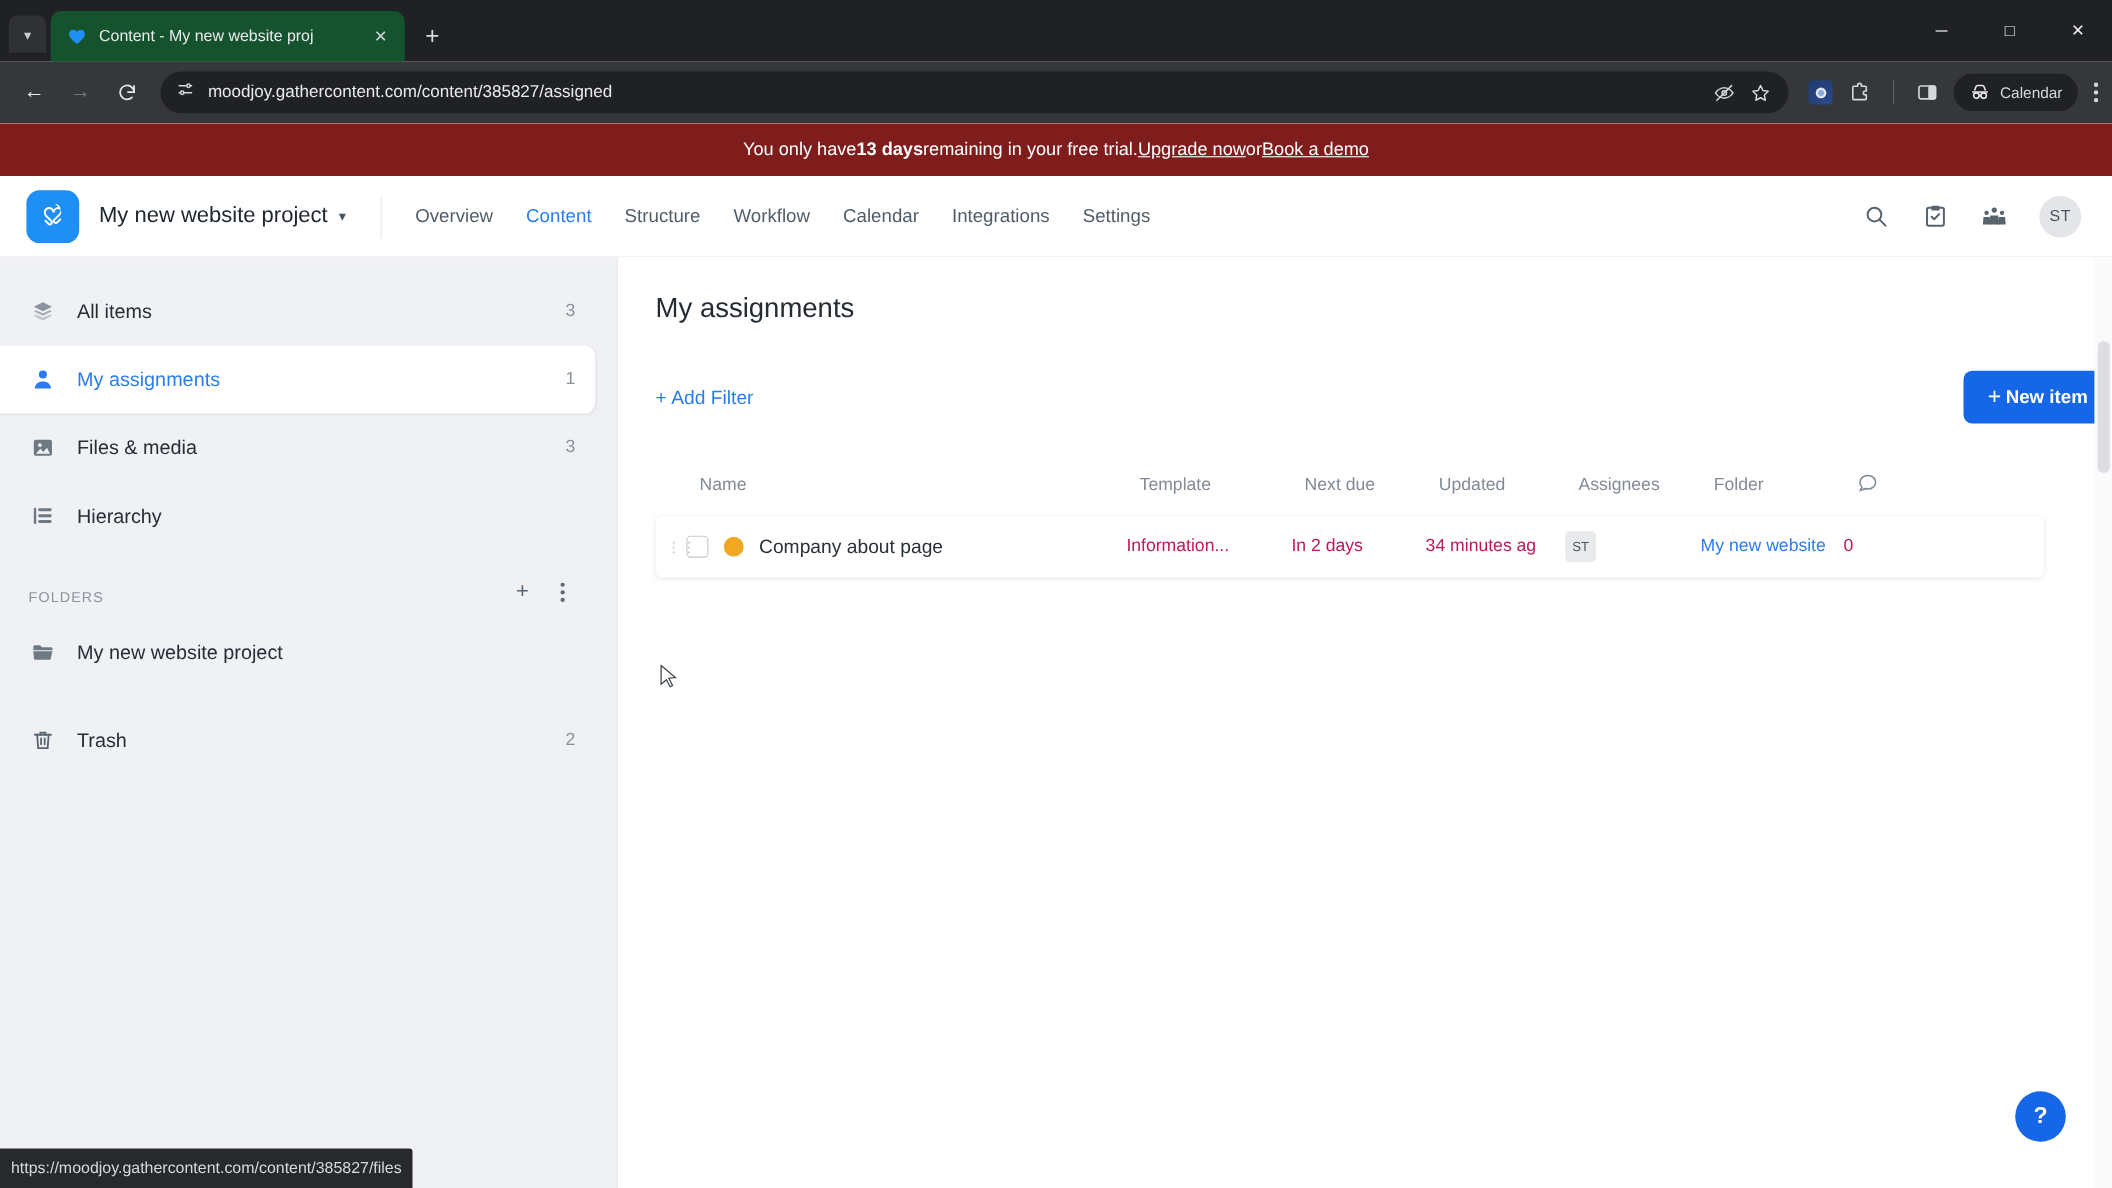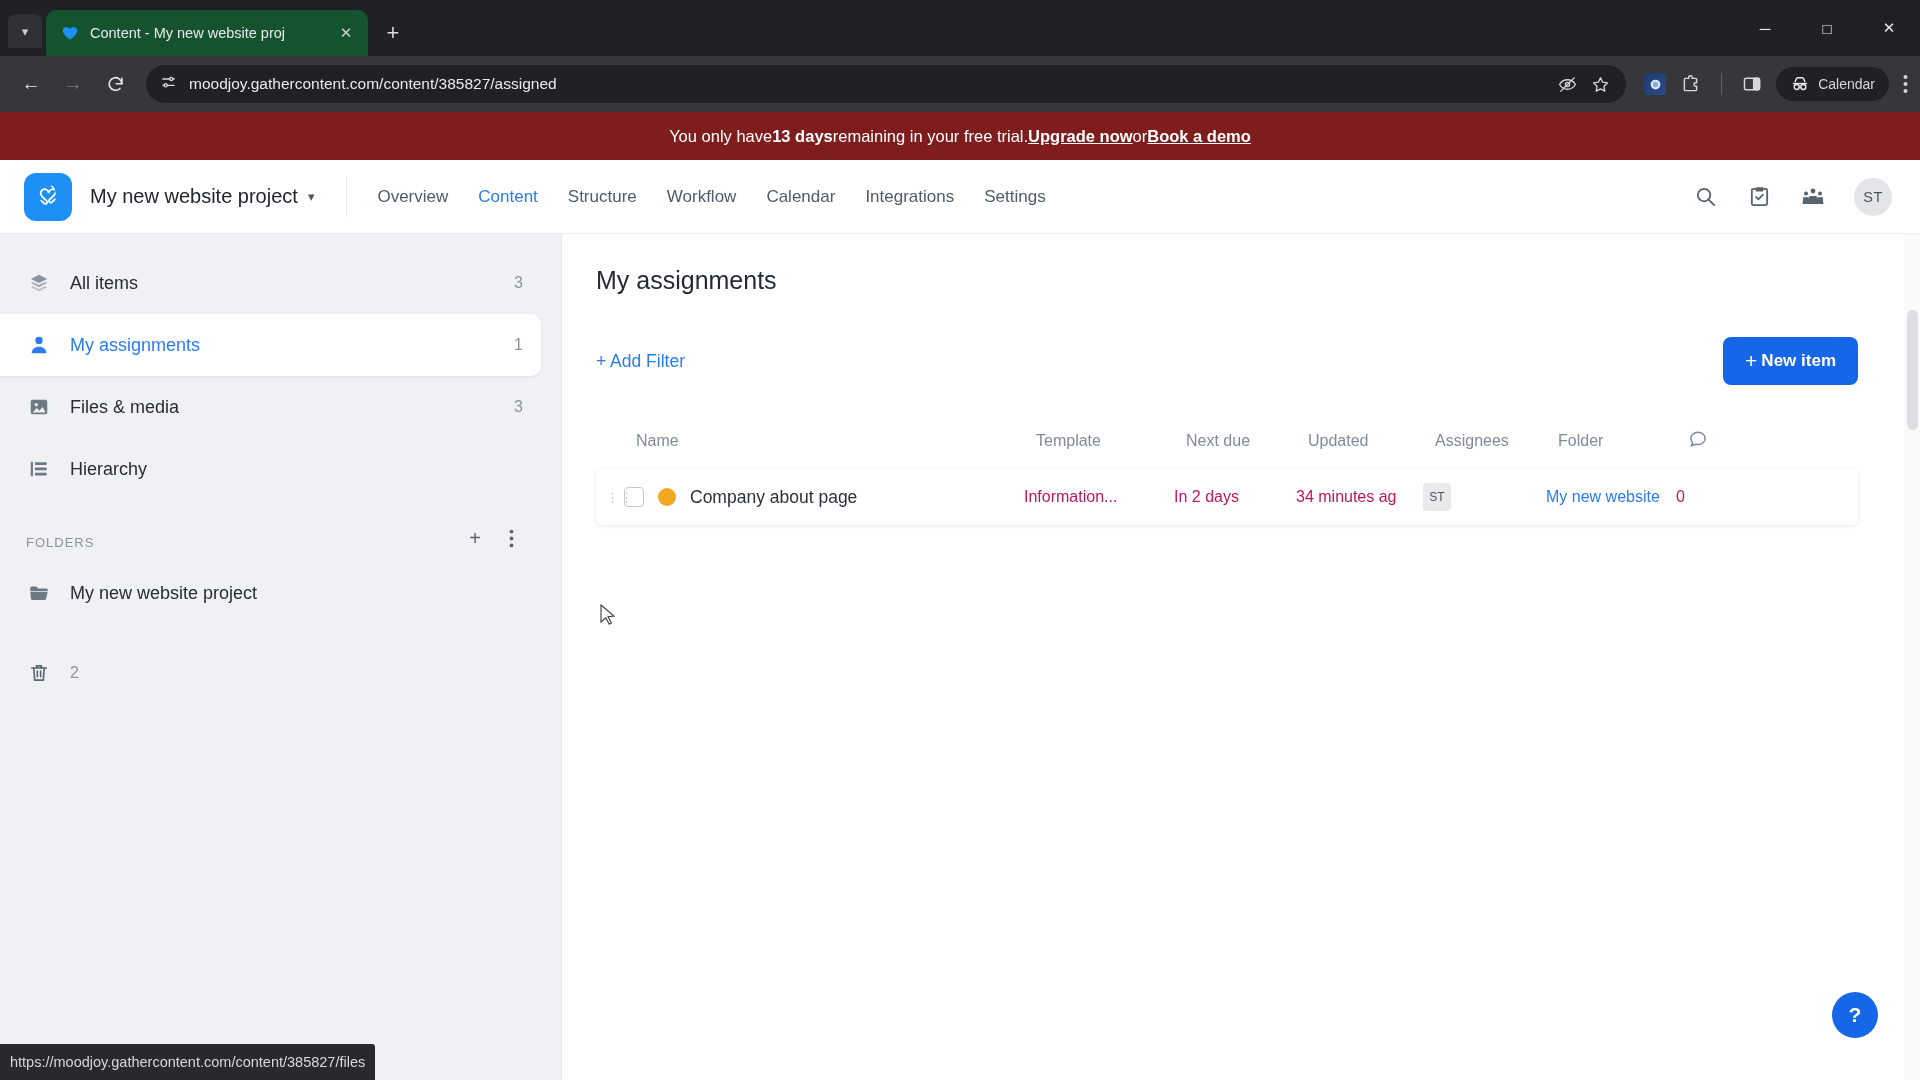--- a/index.html
+++ b/index.html
@@ -61,21 +61,21 @@
   .ext-sq { width: 22px; height: 22px; border-radius: 4px; background: linear-gradient(135deg,#1f3a6e,#2b4a8a); display:flex; align-items:center; justify-content:center; }
 
   
   .page { flex: 1; position: relative; background: #fff; overflow: hidden; }
 
   .trial-banner {
     height: 48px; background: #7f1d1d; display: flex; align-items: center; justify-content: center;
     color: #fff; font-size: 16.5px; gap: 0;
   }
   .trial-banner b { font-weight: 700; }
-  .trial-banner a { color: #fff; text-decoration: underline; font-weight: 700; }
+  .trial-banner a { color: #fff; text-decoration: underline; font-weight: 400; }
 
   .app-header {
     height: 74px; background: #fff; display: flex; align-items: center;
     padding: 0 28px 0 24px; border-bottom: 1px solid #eceef1;
   }
   .brand { display: flex; align-items: center; gap: 18px; }
   .logo {
     width: 48px; height: 48px; border-radius: 12px; background: #1e90f5;
     display: flex; align-items: center; justify-content: center; flex: none;
   }
@@ -109,21 +109,21 @@
 
   .folders-head {
     display: flex; align-items: flex-end; padding: 26px 18px 12px 26px; gap: 12px;
   }
   .folders-head .f-title { font-size: 13px; letter-spacing: 1px; color: #8b939d; flex: 1; }
   .folders-head .f-btn { width: 24px; height: 24px; color: #5b6672; display: flex; align-items: center; justify-content: center; font-size: 20px; }
 
   
   .main { flex: 1; background: #fff; position: relative; padding: 32px 0 0 34px; overflow: hidden; }
   .main-title { font-size: 25px; color: #242b33; font-weight: 400; margin-bottom: 42px; }
-  .filter-row { display: flex; align-items: center; padding-right: 62px; }
+  .filter-row { display: flex; align-items: center; }
   .add-filter { color: #2b7cf0; font-size: 17.5px; }
   .new-item-btn {
     margin-left: auto; background: #1667e8; color: #fff; border: none; border-radius: 8px;
     height: 48px; padding: 0 22px; font-size: 17px; font-family: inherit; display: flex;
     align-items: center; gap: 4px; font-weight: 600; cursor: pointer;
   }
   .new-item-btn .plus { font-size: 21px; font-weight: 500; }
 
   .table-wrap { margin-top: 38px; padding-right: 62px; }
   .t-head { display: flex; align-items: center; height: 36px; padding-left: 40px; }
@@ -394,20 +394,21 @@
 
         <div class="side-item" style="margin-top:18px">
           <span class="s-icon">
             <svg width="22" height="22" viewBox="0 0 24 24" fill="none" stroke="#5b6672" stroke-width="1.8" stroke-linecap="round">
                 <path d="M4 6.5h16"></path>
                 <path d="M9.5 6.5V4.3h5v2.2"></path>
                 <path d="M6.3 6.5l1 13.2h9.4l1-13.2"></path>
                 <path d="M10.2 10v6M13.8 10v6"></path>
               </svg>
           </span>
+          <span class="s-label">Trash</span>
           <span class="s-count">2</span>
         </div>
       </aside>
 
       <main class="main">
         <h1 class="main-title">My assignments</h1>
 
         <div class="filter-row">
           <span class="add-filter">+ Add Filter</span>
           <button class="new-item-btn">

